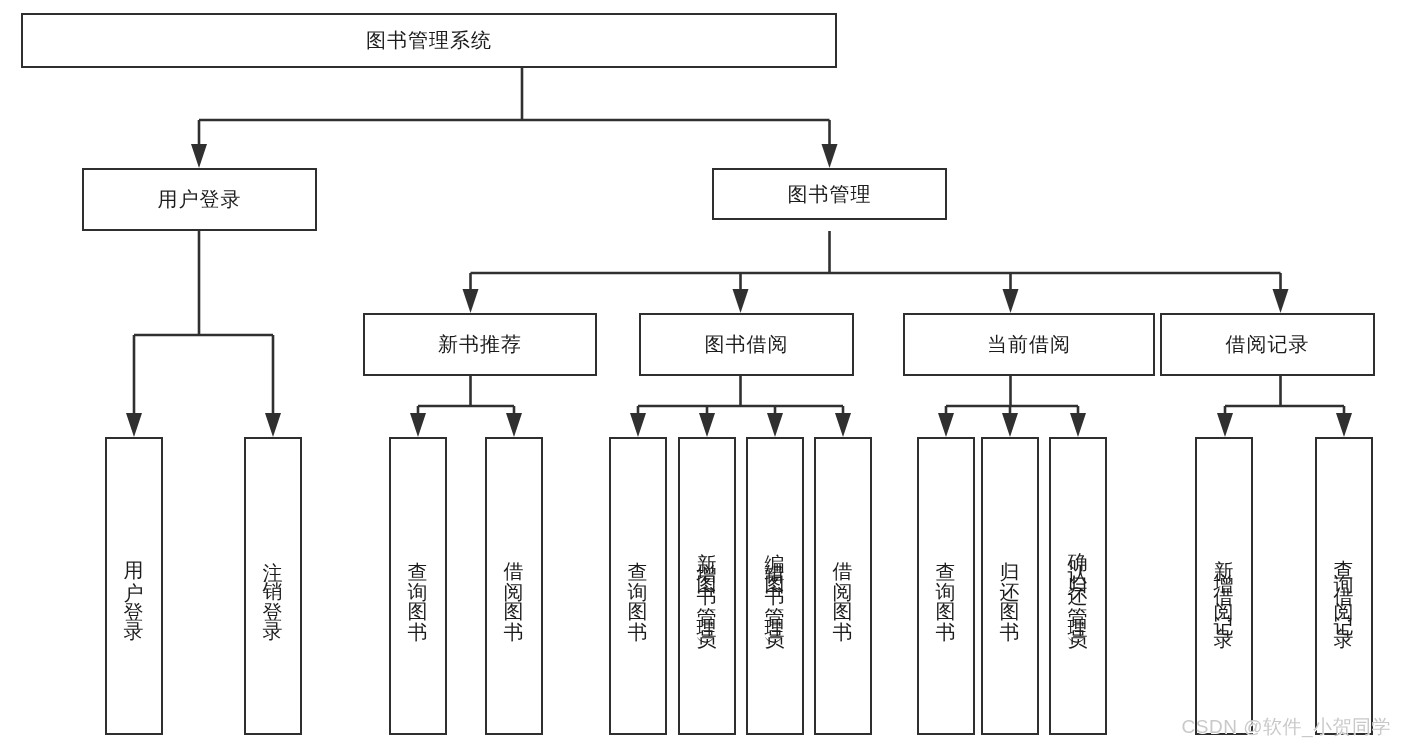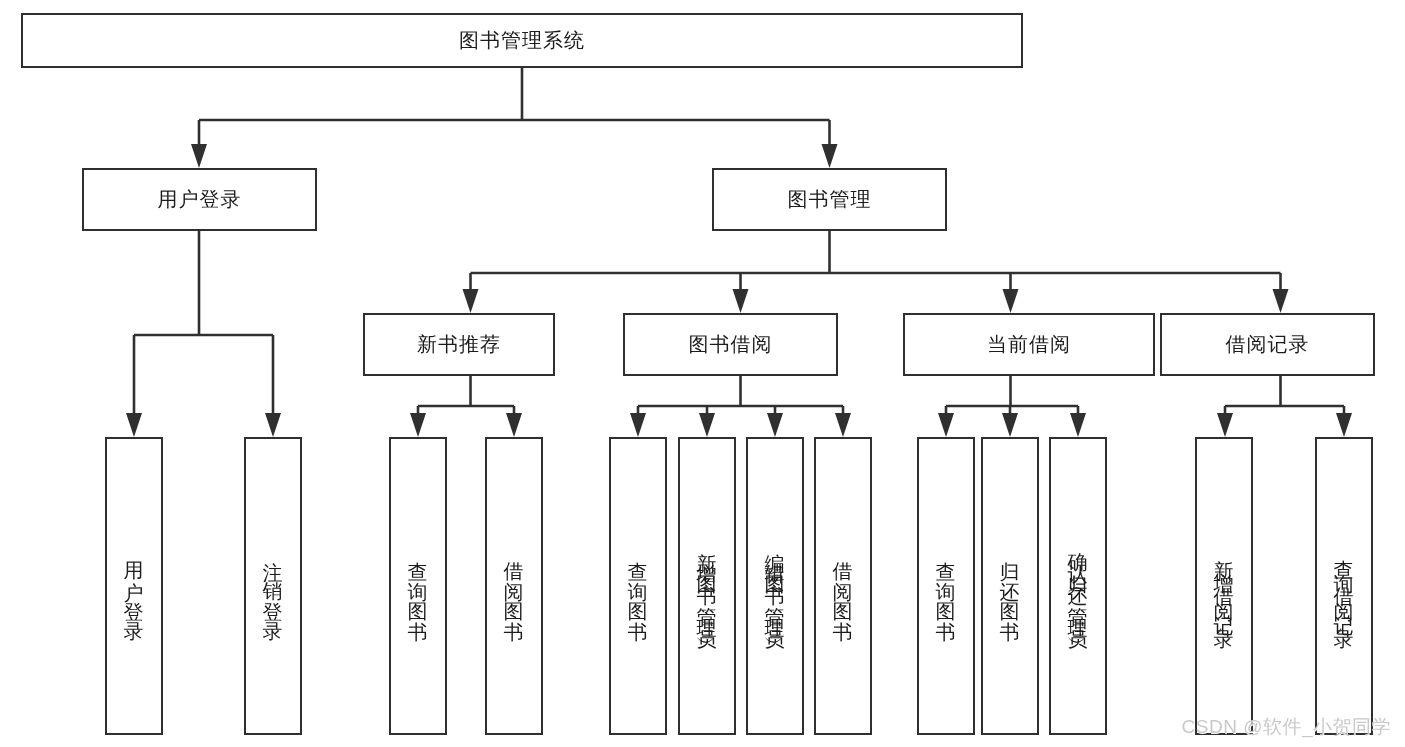--- a/index.html
+++ b/index.html
@@ -131,27 +131,27 @@
     <g>
       <line x1="1280.5" y1="376" x2="1280.5" y2="406"></line>
       <line x1="1225" y1="406" x2="1344" y2="406"></line>
       <line x1="1225" y1="406" x2="1225" y2="415"></line>
       <polygon points="1217,413 1233,413 1225,437"></polygon>
       <line x1="1344" y1="406" x2="1344" y2="415"></line>
       <polygon points="1336,413 1352,413 1344,437"></polygon>
     </g>
   </svg>
 
-  <div class="node" style="left:21px;top:13px;width:1002px;height:55px;">图书管理系统</div>
+  <div class="node" style="left:21px;top:13px;width:816px;height:55px;">图书管理系统</div>
 
   <div class="node" style="left:82px;top:168px;width:235px;height:63px;">用户登录</div>
-  <div class="node" style="left:712px;top:168px;width:235px;height:63px;">图书管理</div>
+  <div class="node" style="left:712px;top:168px;width:235px;height:52px;">图书管理</div>
 
-  <div class="node" style="left:363px;top:313px;width:192px;height:63px;">新书推荐</div>
-  <div class="node" style="left:623px;top:313px;width:215px;height:63px;">图书借阅</div>
+  <div class="node" style="left:363px;top:313px;width:234px;height:63px;">新书推荐</div>
+  <div class="node" style="left:639px;top:313px;width:215px;height:63px;">图书借阅</div>
   <div class="node" style="left:903px;top:313px;width:252px;height:63px;">当前借阅</div>
   <div class="node" style="left:1160px;top:313px;width:215px;height:63px;">借阅记录</div>
 
   <div class="vnode" style="left:105px;">
     <span class="vtext" style="letter-spacing: 20px;">用户登录</span>
   </div>
   <div class="vnode" style="left:244px;">
     <span class="vtext" style="letter-spacing: 20px;">注销登录</span>
   </div>
 

